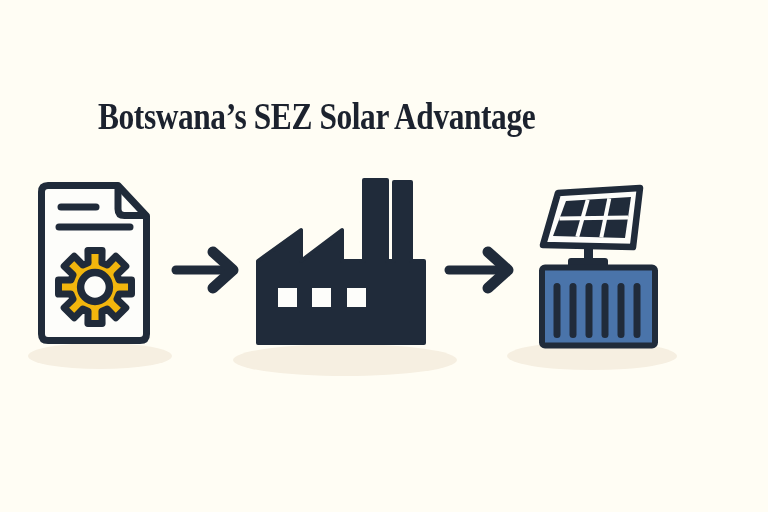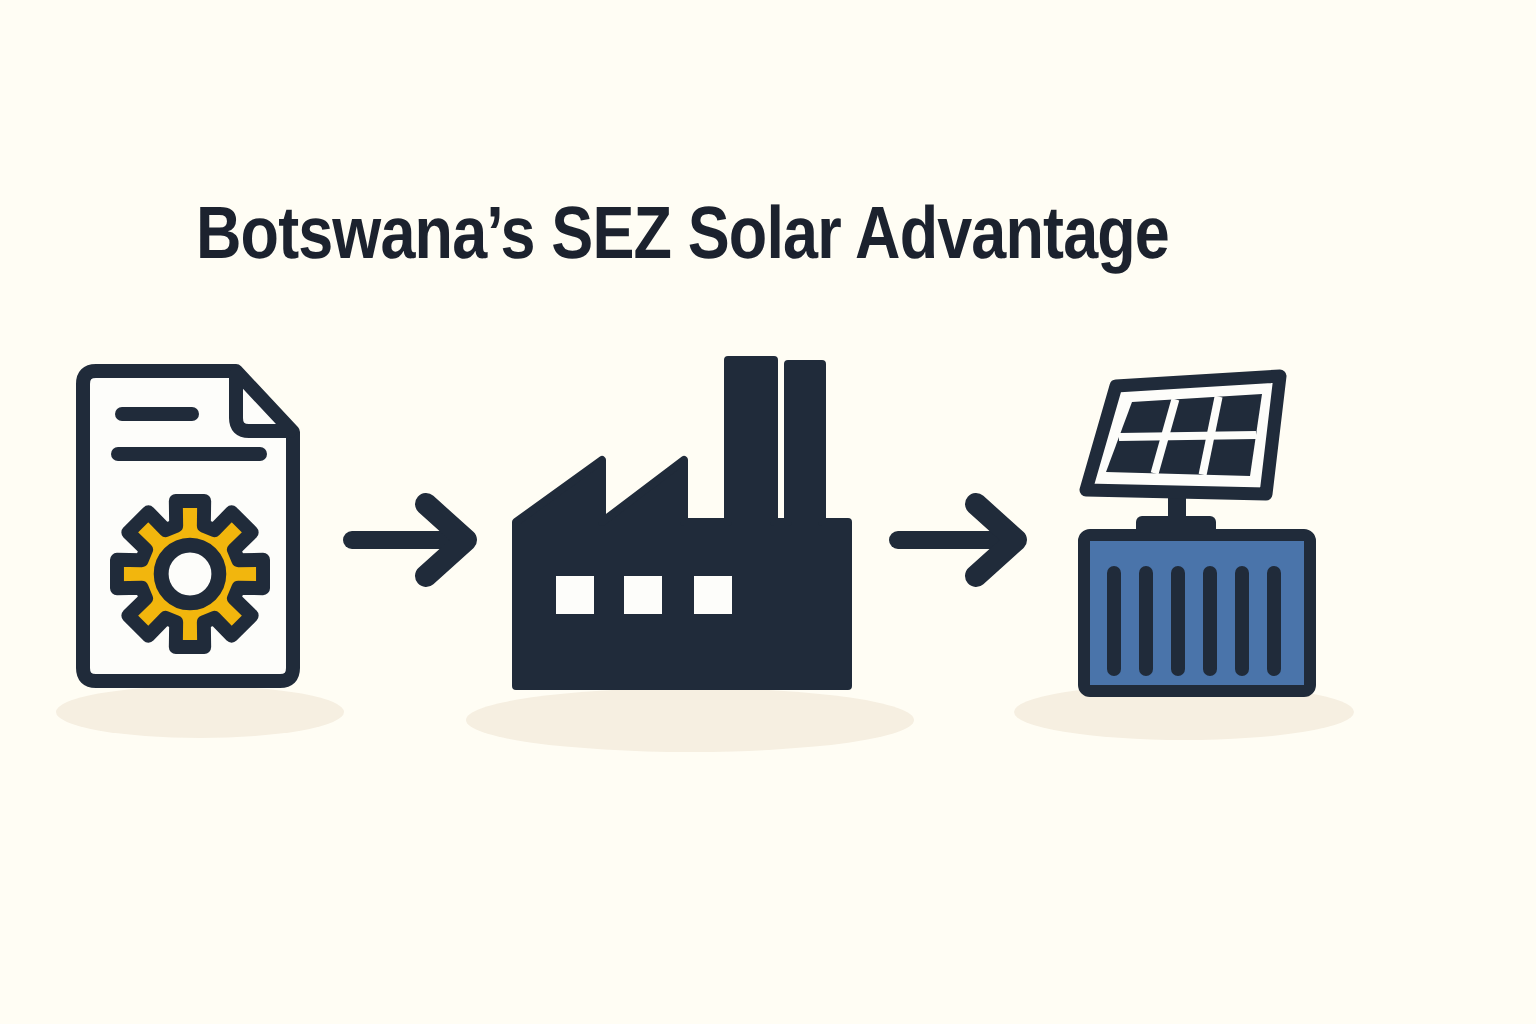--- a/index.html
+++ b/index.html
@@ -10,21 +10,21 @@
     --yellow:#f2b60d;
     --blue:#4a74aa;
     --shadow:#f6efe1;
   }
   html,body{margin:0;padding:0;}
   .canvas{
     position:relative;
     width:768px;height:512px;
     background:var(--bg);
     overflow:hidden;
-    font-family:Liberation Sans, sans-serif;
+    font-family:Liberation Serif, serif;
     text-align:right;
   }
   .title{
     position:absolute;
     left:98px;top:98px;
     font-size:37px;
     font-weight:bold;
     line-height:1;
     letter-spacing:-0.5px;
     color:var(--title-ink);

